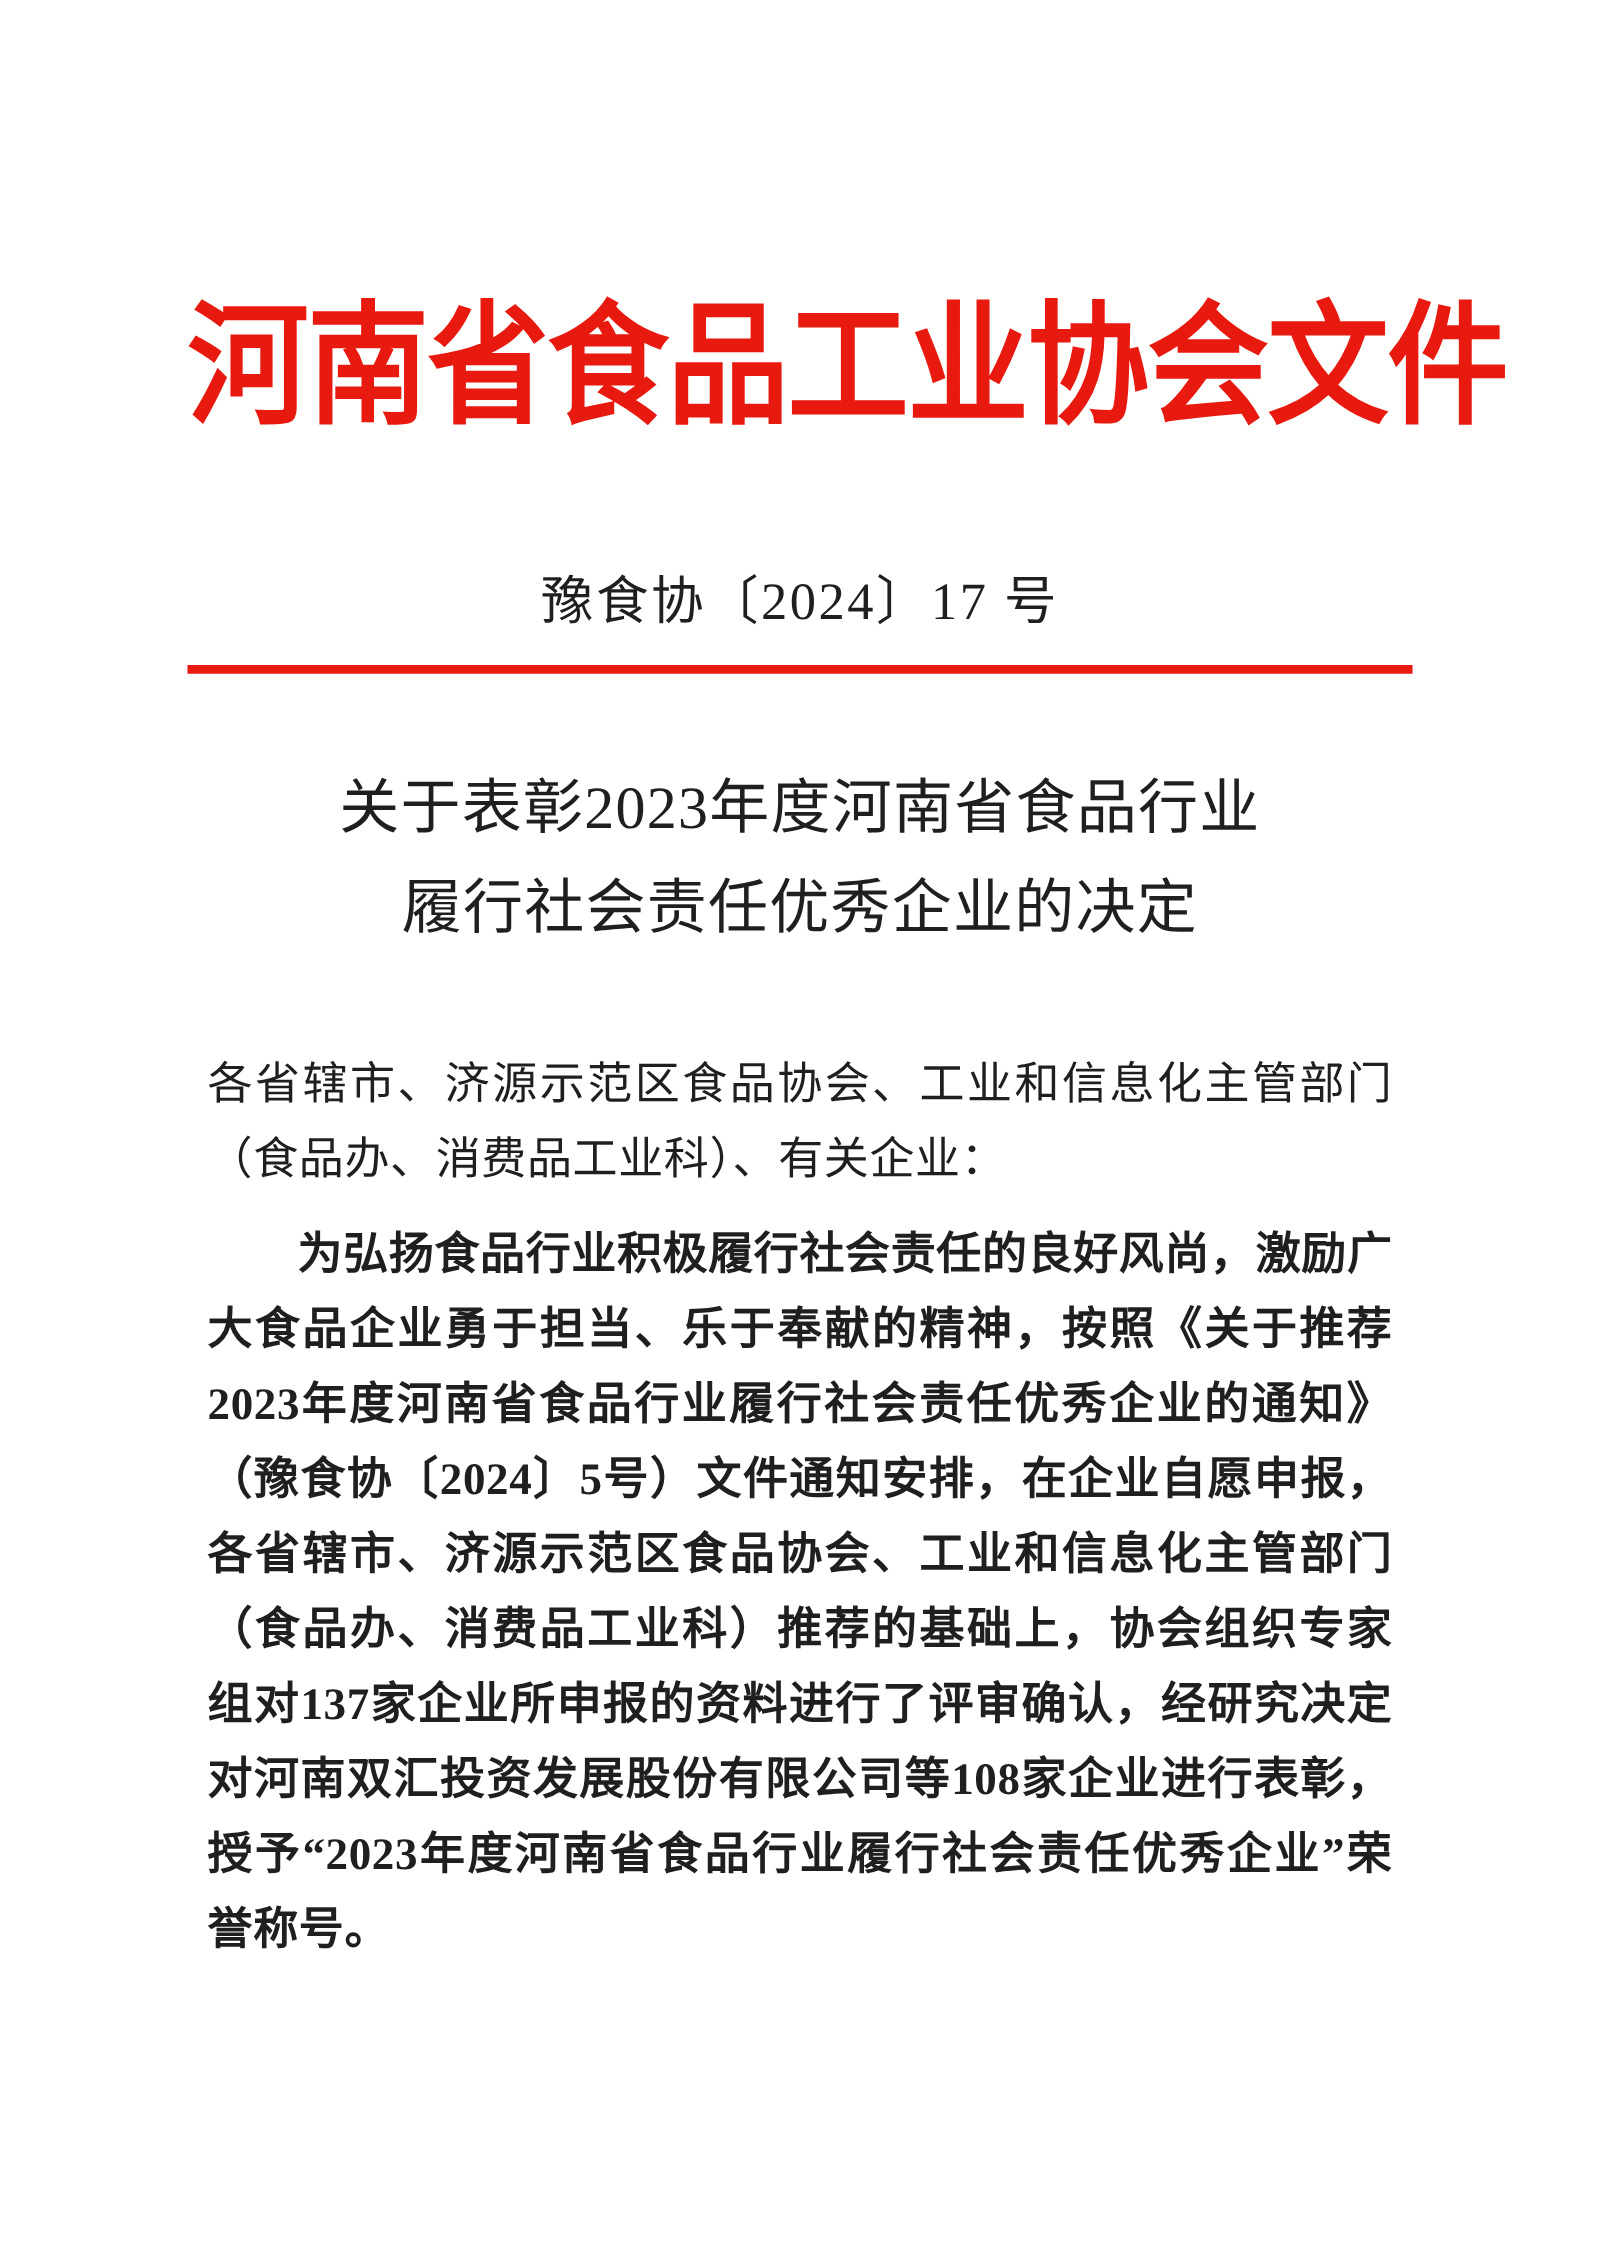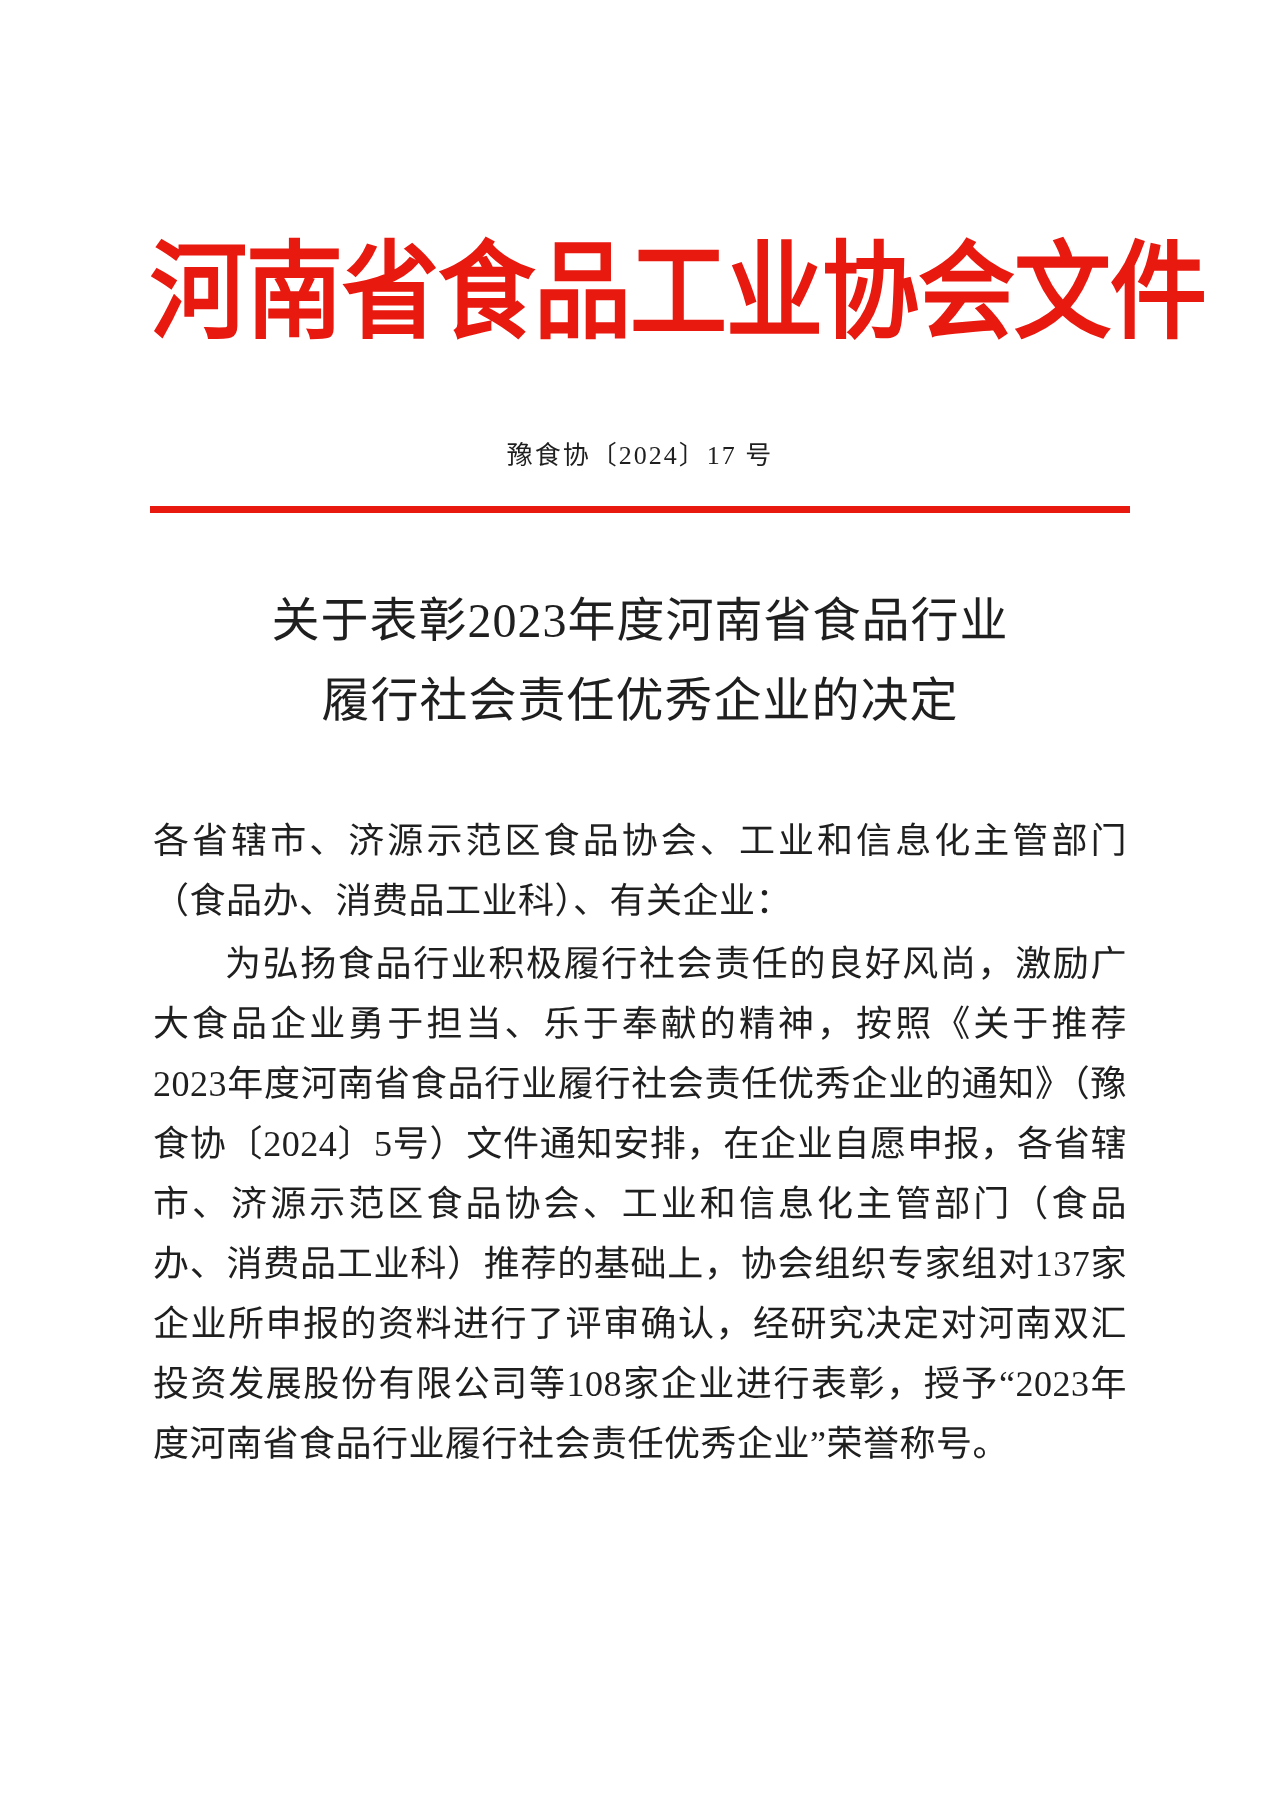--- a/index.html
+++ b/index.html
@@ -32,22 +32,22 @@
     font-weight: bold;
     line-height: 115px;
     text-align: center;
     white-space: nowrap;
     letter-spacing: -1px;
     transform: scaleY(1.10);
     transform-origin: center center;
     font-family: "DejaVu Serif", "Liberation Serif", serif;
   }
   .doc-number {
-    margin-top: 86px;
-    font-size: 26px;
+    margin-top: 112px;
+    font-size: 42px;
     line-height: 40px;
     text-align: center;
     letter-spacing: 2px;
   }
   .red-rule {
     margin: 30px 0 0 0;
     border: none;
     height: 7px;
     width: 100%;
     background: var(--accent-red);
@@ -65,24 +65,25 @@
   }
   .body-text {
     margin-top: 70px;
     font-size: 36px;
     line-height: 60px;
     text-align: justify;
     text-justify: inter-ideograph;
     letter-spacing: 0.5px;
   }
   .body-text p {
-    margin: 3px;
+    margin: 16px;
   }
   .body-text .paragraph {
     text-indent: 2em;
+    font-weight: bold;
   }
 </style>
 </head>
 <body>
 
 <div class="page">
 
   <h1 class="letterhead">河南省食品工业协会文件</h1>
 
   <div class="doc-number">豫食协〔2024〕17 号</div>

